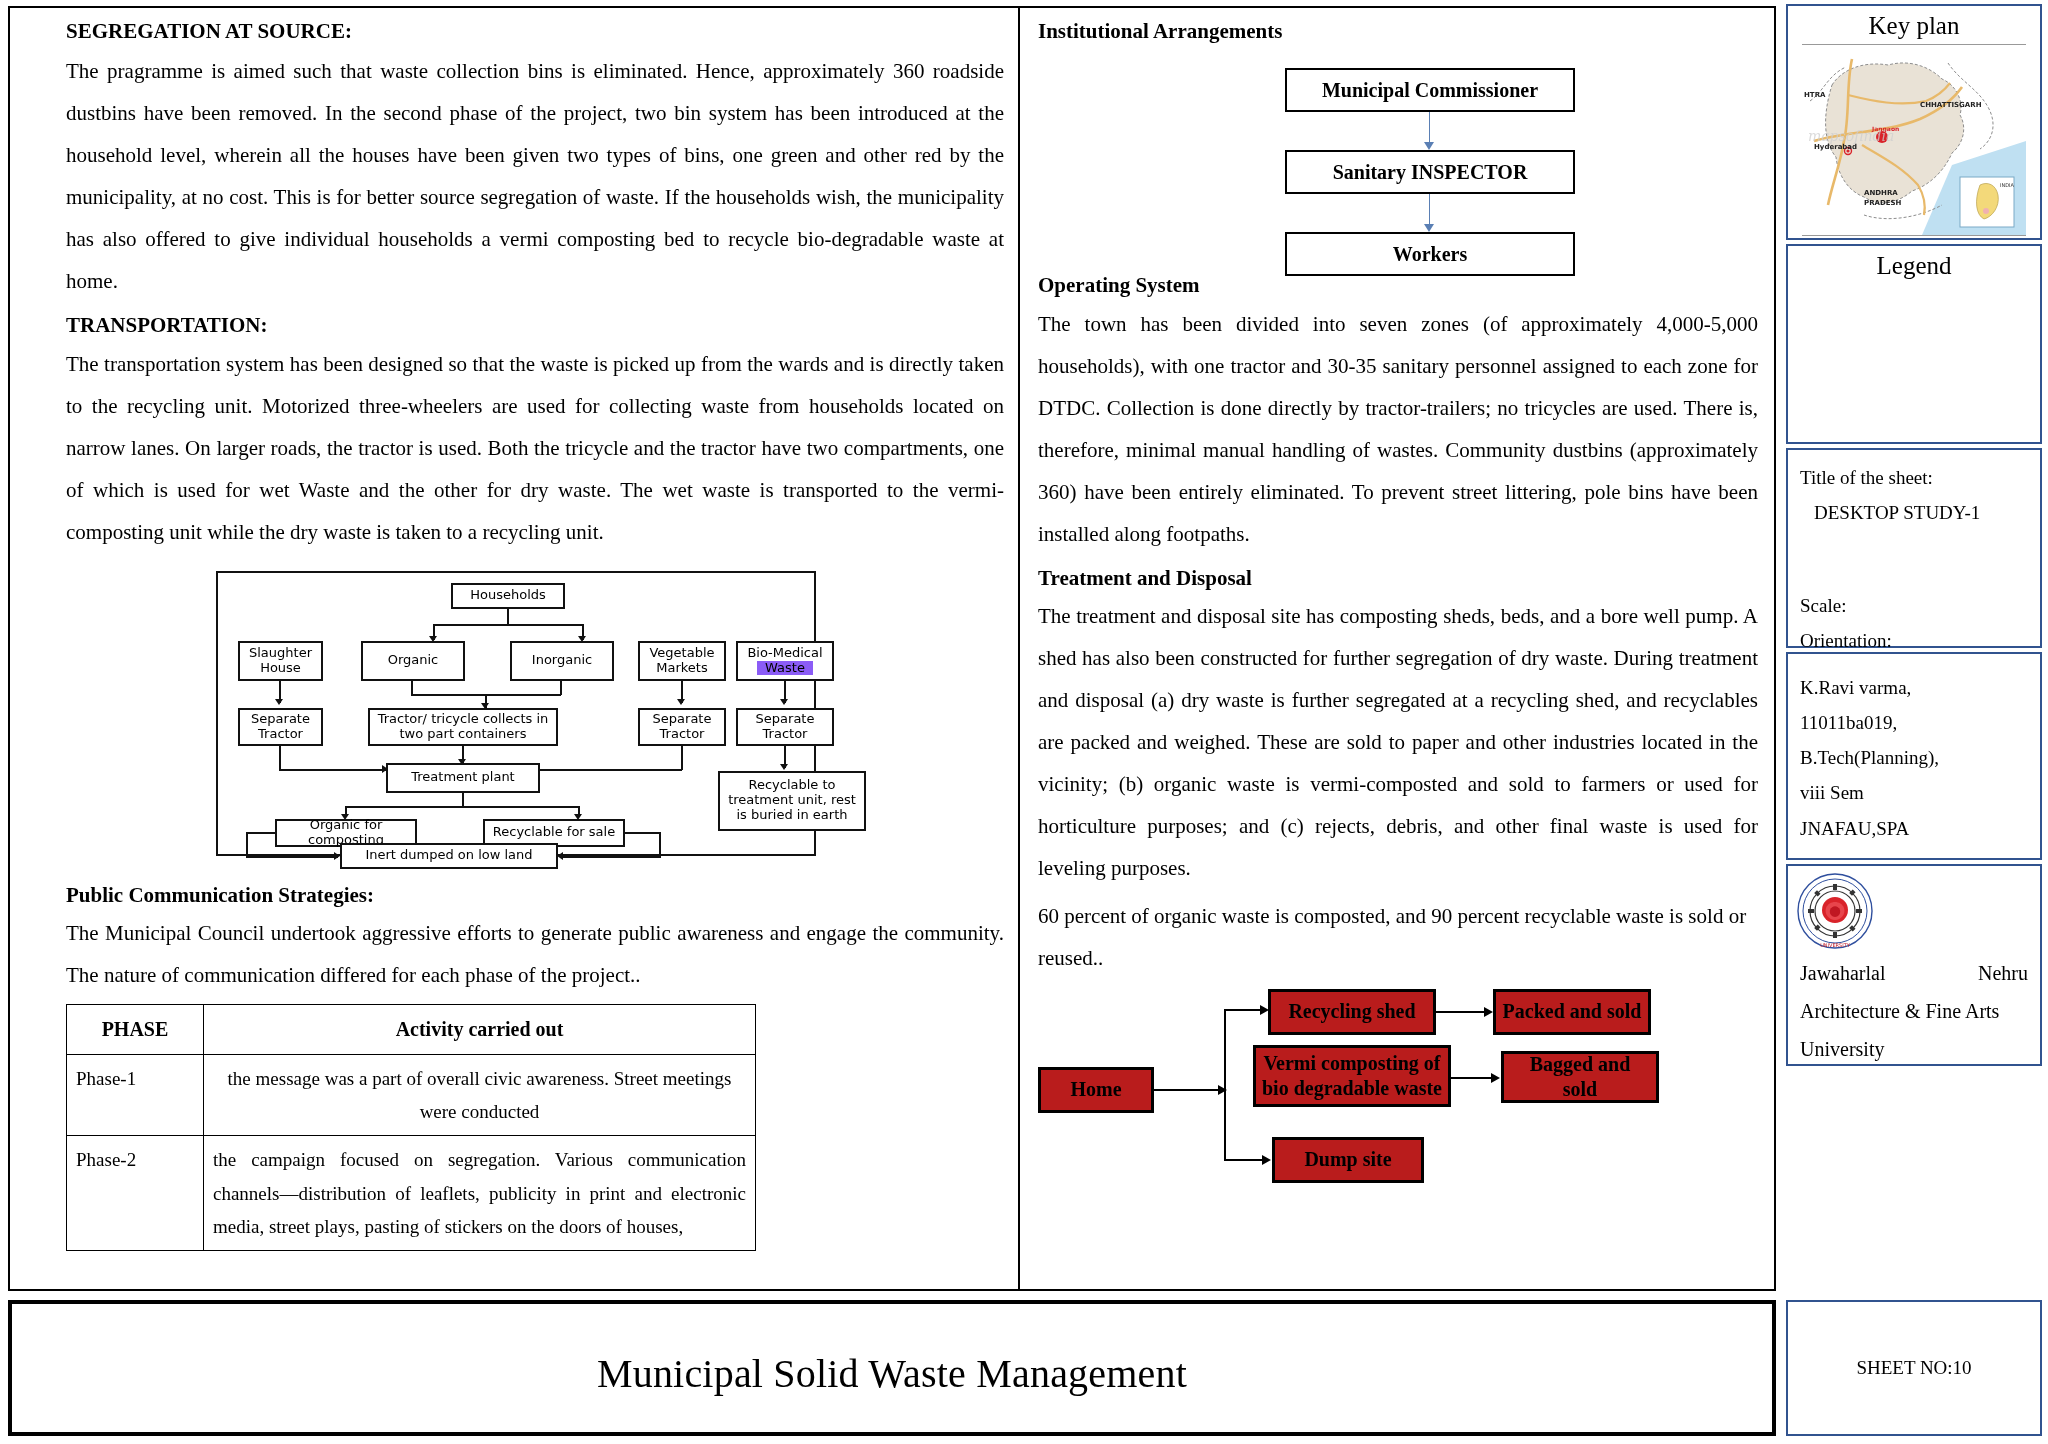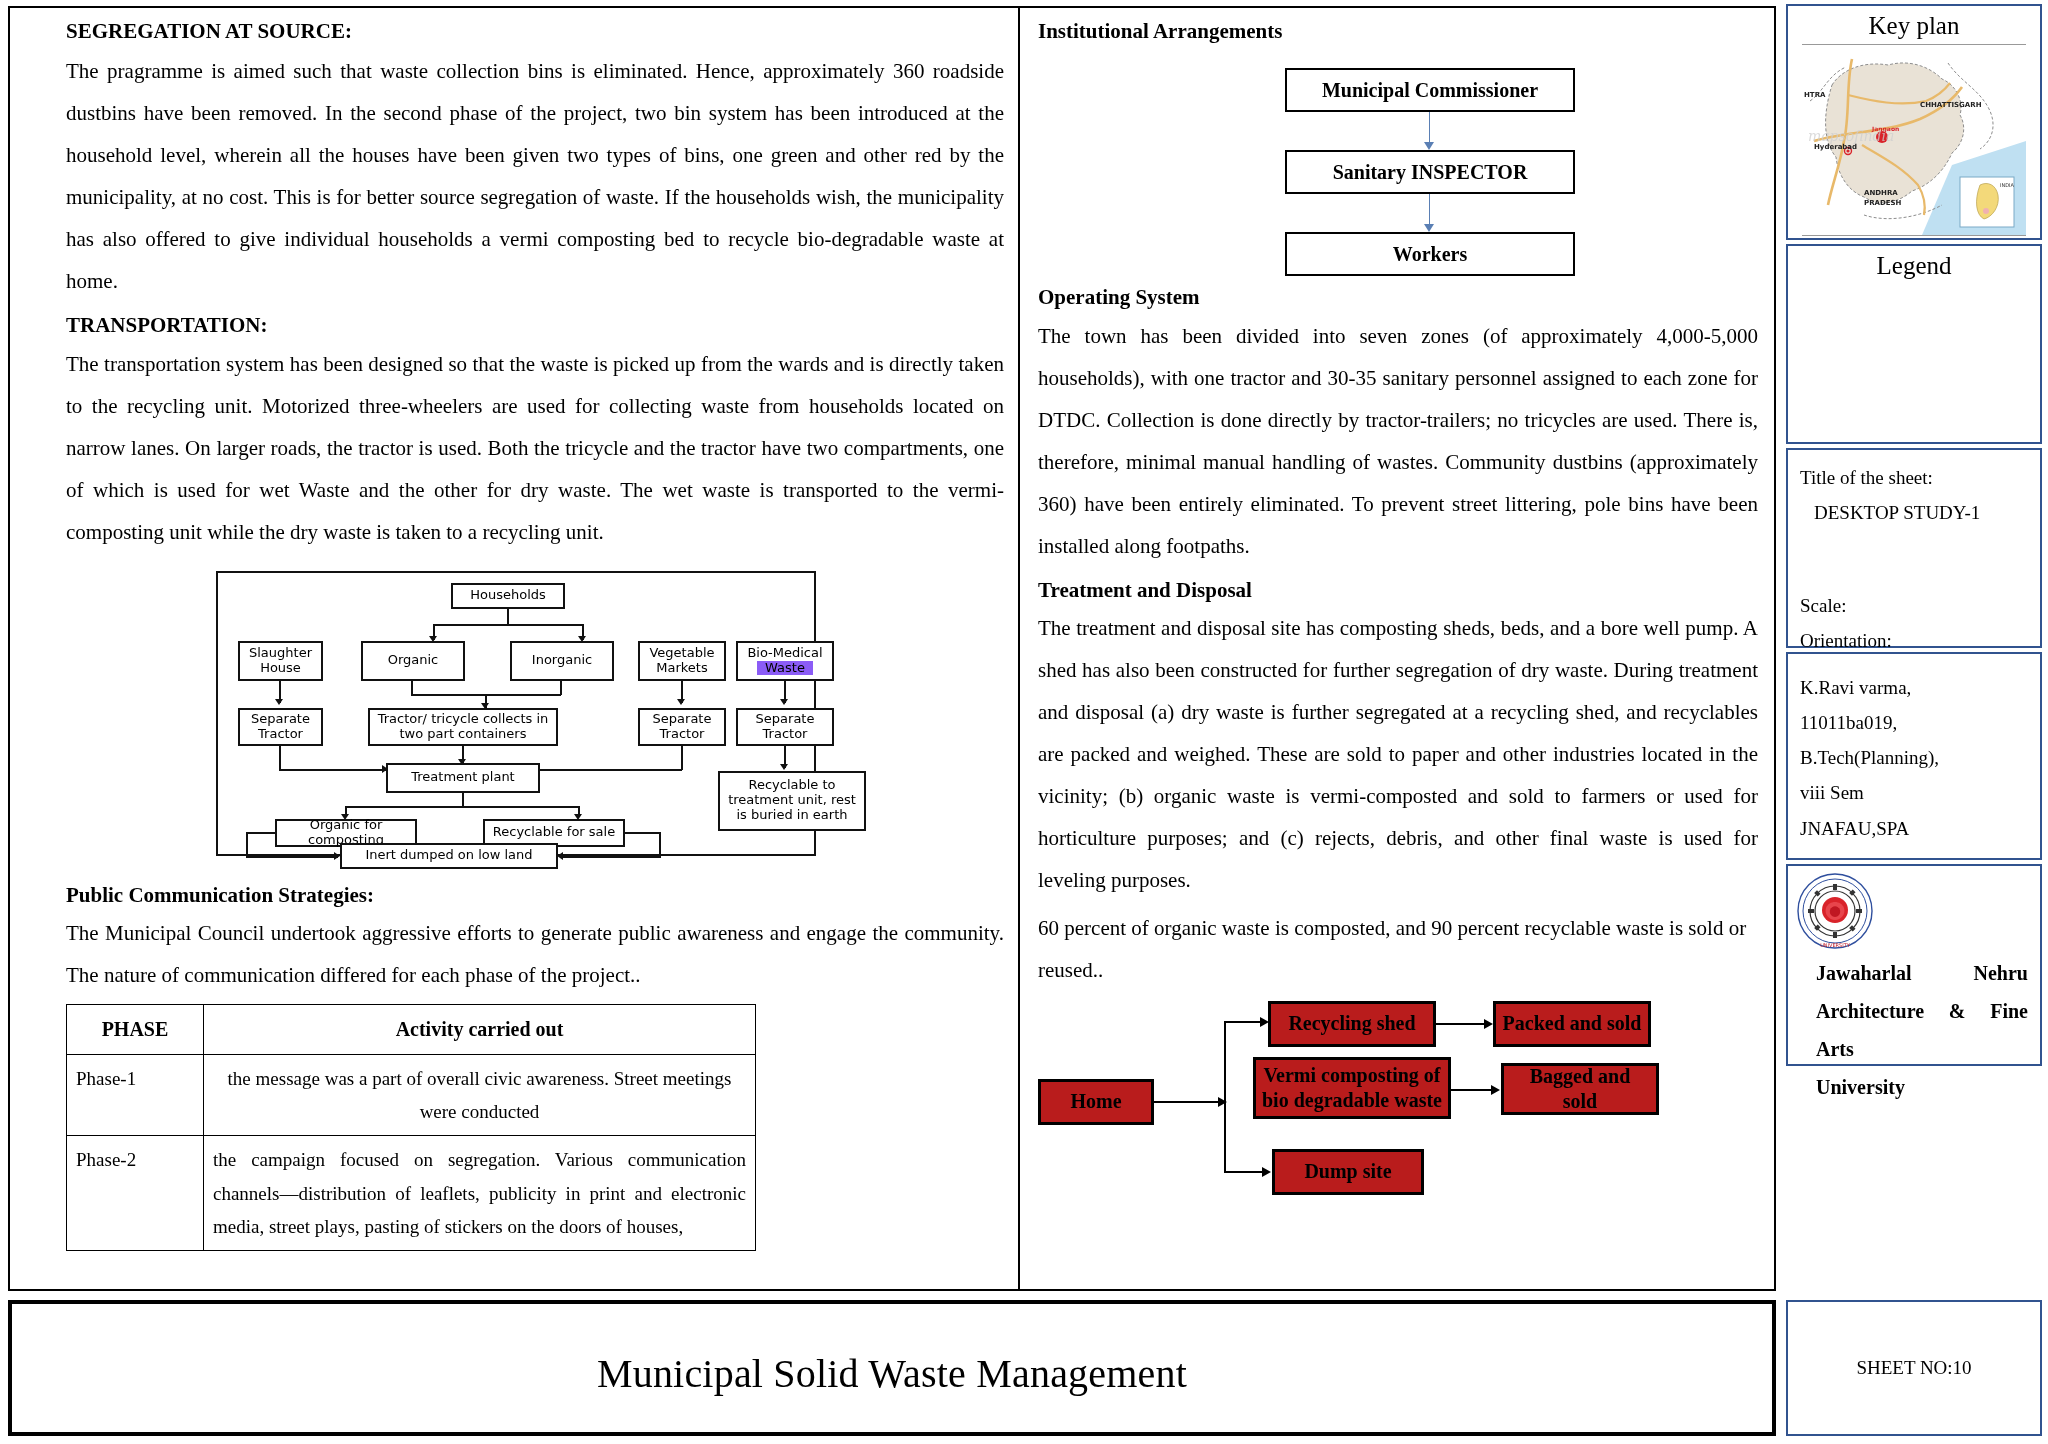--- a/index.html
+++ b/index.html
@@ -69,21 +69,21 @@
   
   .rail{position:absolute;left:1786px;top:4px;width:256px;height:1436px;}
   .rpanel{position:absolute;left:0;width:256px;box-sizing:border-box;
           border:2px solid #31538f;background:#fff;}
   .rtitle{text-align:center;font-size:25px;margin:6px 0 4px 0;}
   .keymap{width:224px;height:190px;margin:0 auto 8px auto;position:relative;
           background:#fff;border-top:1px solid #999;border-bottom:1px solid #999;
           overflow:hidden;}
   .rtxt{font-size:19px;line-height:1.85;padding:10px 12px;}
   .rtxt .ind{padding-left:14px;}
-  .unitxt{font-size:20px;font-weight:bold;line-height:1.9;padding:2px 12px 10px 28px;
+  .unitxt{font-size:20px;font-weight:normal;line-height:1.9;padding:2px 12px 10px 12px;
           text-align:justify;}
   .sheetno{font-size:19px;text-align:center;}
 
   
   .titlebar{position:absolute;left:8px;top:1300px;width:1768px;height:136px;
             border:4px solid #000;box-sizing:border-box;display:flex;
             align-items:center;justify-content:center;}
   .titlebar span{font-size:40px;letter-spacing:.2px;margin-top:10px;}
 
   
@@ -208,21 +208,21 @@
       <div class="org">
         <div class="obox" style="top:18px;">Municipal Commissioner</div>
         <div class="oconn" style="top:62px;height:36px;"></div>
         <div class="oarrow" style="top:92px;"></div>
         <div class="obox" style="top:100px;">Sanitary INSPECTOR</div>
         <div class="oconn" style="top:144px;height:36px;"></div>
         <div class="oarrow" style="top:174px;"></div>
         <div class="obox" style="top:182px;">Workers</div>
       </div>
 
-      <h3 class="hd2" style="margin-top:24px;">Operating System</h3>
+      <h3 class="hd2" style="margin-top:12px;">Operating System</h3>
       <p class="body">The town has been divided into seven zones (of approximately 4,000-5,000 households), with one tractor and 30-35 sanitary personnel assigned to each zone for DTDC. Collection is done directly by tractor-trailers; no tricycles are used. There is, therefore, minimal manual handling of wastes. Community dustbins (approximately 360) have been entirely eliminated. To prevent street littering, pole bins have been installed along footpaths.</p>
 
       <h3 class="hd2">Treatment and Disposal</h3>
       <p class="body">The treatment and disposal site has composting sheds, beds, and a bore well pump. A shed has also been constructed for further segregation of dry waste. During treatment and disposal (a) dry waste is further segregated at a recycling shed, and recyclables are packed and weighed. These are sold to paper and other industries located in the vicinity; (b) organic waste is vermi-composted and sold to farmers or used for horticulture purposes; and (c) rejects, debris, and other final waste is used for leveling purposes.</p>
       <p class="body nj">60 percent of organic waste is composted, and 90 percent recyclable waste is sold or reused..</p>
 
       <div class="hfc">
         <div class="hbox" style="left:0px;top:78px;width:116px;height:46px;">Home</div>
 
         <div class="hl2" style="left:116px;top:100px;width:68px;"></div>

